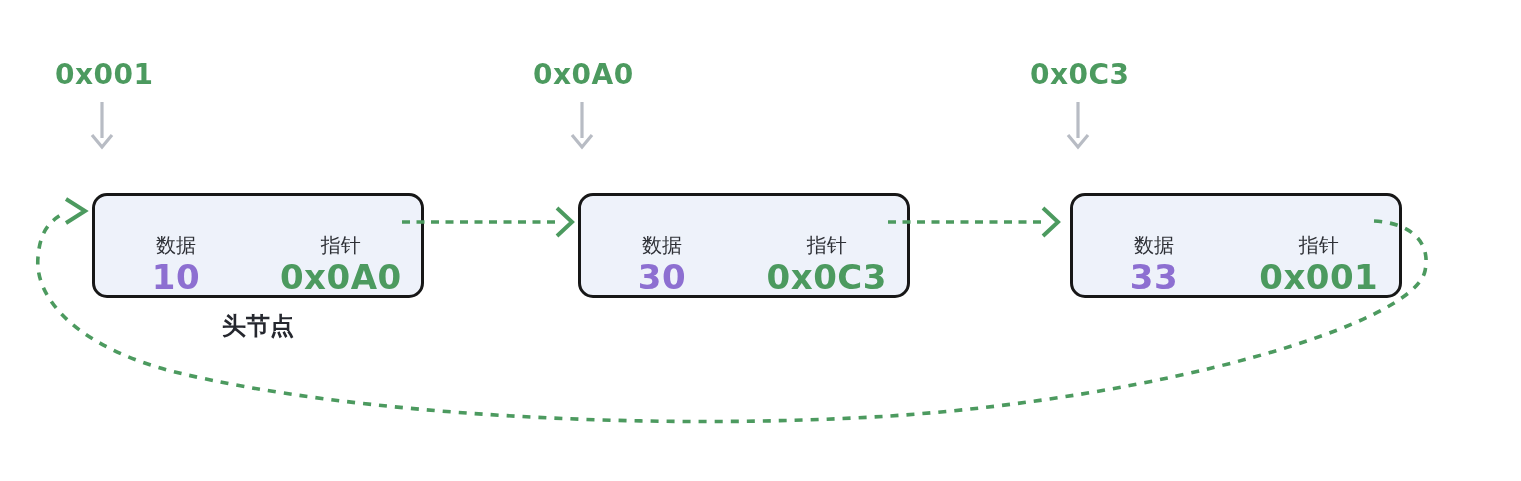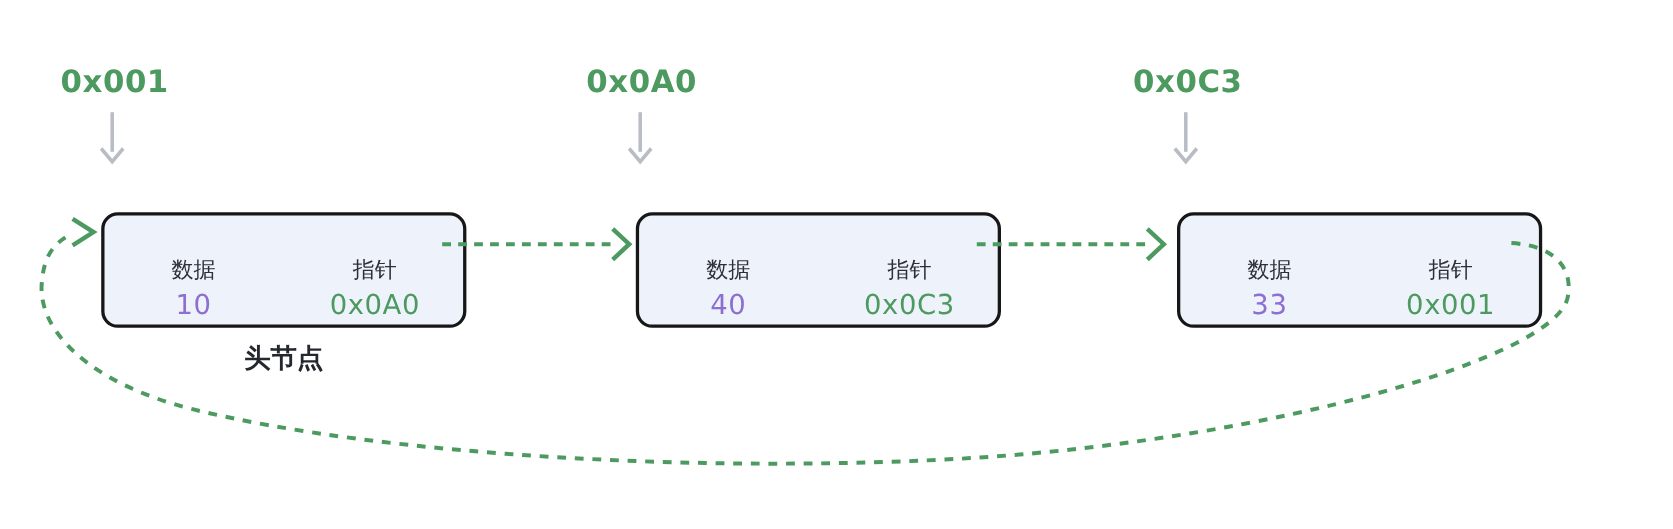--- a/index.html
+++ b/index.html
@@ -28,21 +28,21 @@
     display:flex;flex-direction:column;align-items:center;justify-content:center;
     padding-top:2px;
   }
   .cell.data-cell{width:162px;}
   .cell.pointer-cell{flex:1;}
   .divider{width:3.5px;background:var(--node-border);}
   .cell-label{
     font-size:20px;color:var(--label-dark);line-height:27px;
   }
   .cell-value{
-    font-size:25px;font-weight:normal;line-height:36px;letter-spacing:.5px;
+    font-size:34px;font-weight:bold;line-height:36px;letter-spacing:.5px;
   }
   .cell-value.purple{color:var(--purple);}
   .cell-value.green{color:var(--green);}
 
   
   .addr{
     position:absolute;top:58px;
     font-size:28px;font-weight:bold;color:var(--green);letter-spacing:.5px;
     z-index:1;
   }
@@ -83,21 +83,21 @@
     <div class="divider"></div>
     <div class="cell pointer-cell">
       <div class="cell-label">指针</div>
       <div class="cell-value green">0x0A0</div>
     </div>
   </div>
 
   <div class="node node-2">
     <div class="cell data-cell">
       <div class="cell-label">数据</div>
-      <div class="cell-value purple">40</div>
+      <div class="cell-value purple">30</div>
     </div>
     <div class="divider"></div>
     <div class="cell pointer-cell">
       <div class="cell-label">指针</div>
       <div class="cell-value green">0x0C3</div>
     </div>
   </div>
 
   <div class="node node-3">
     <div class="cell data-cell">

